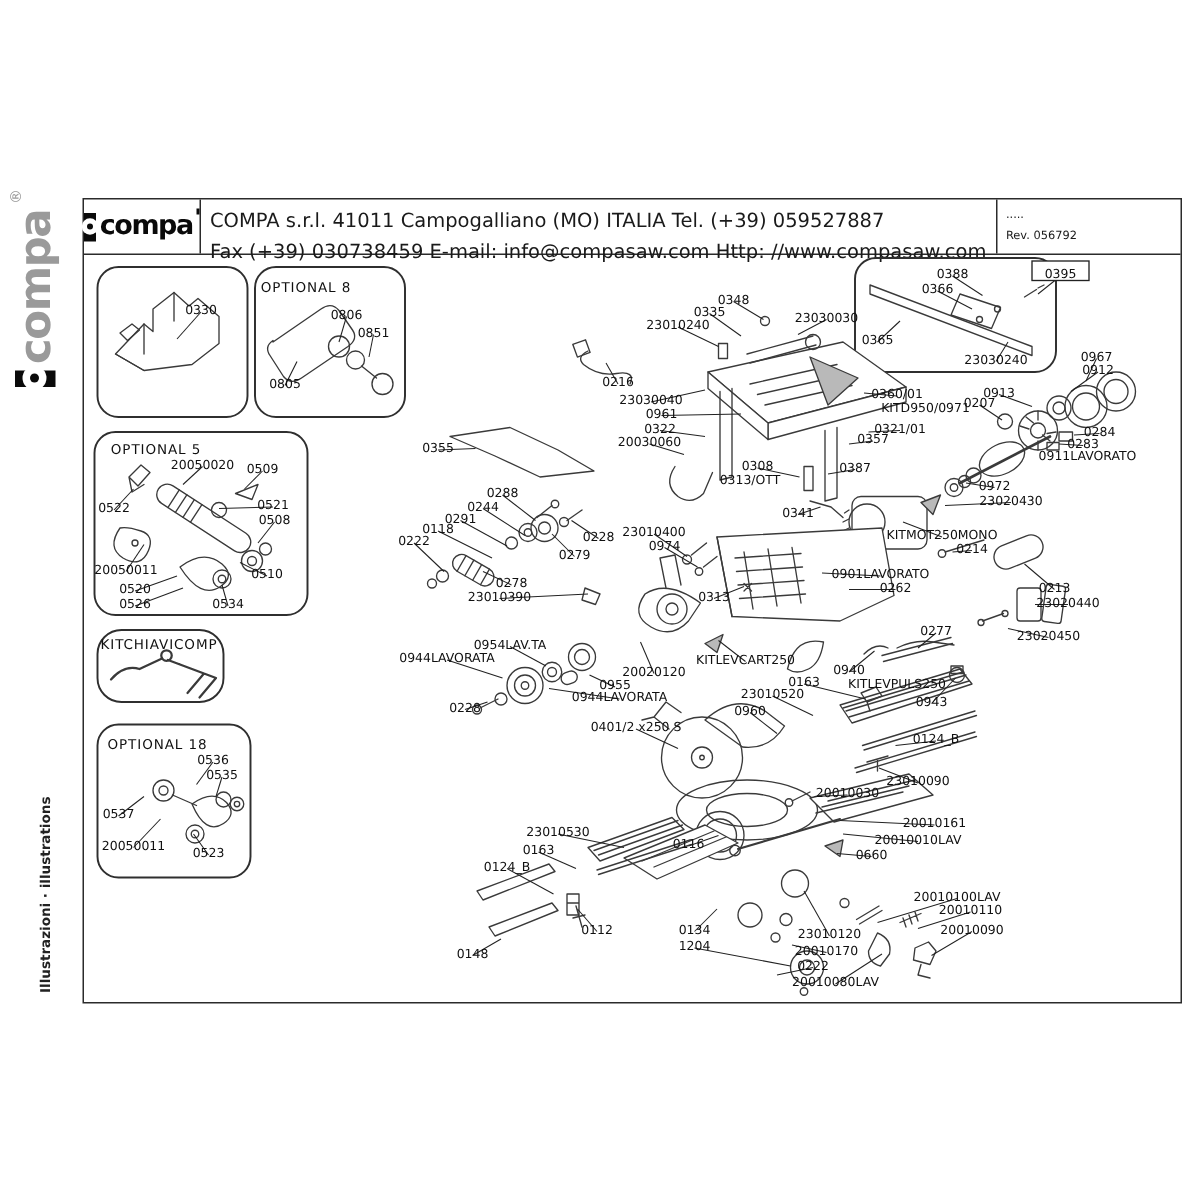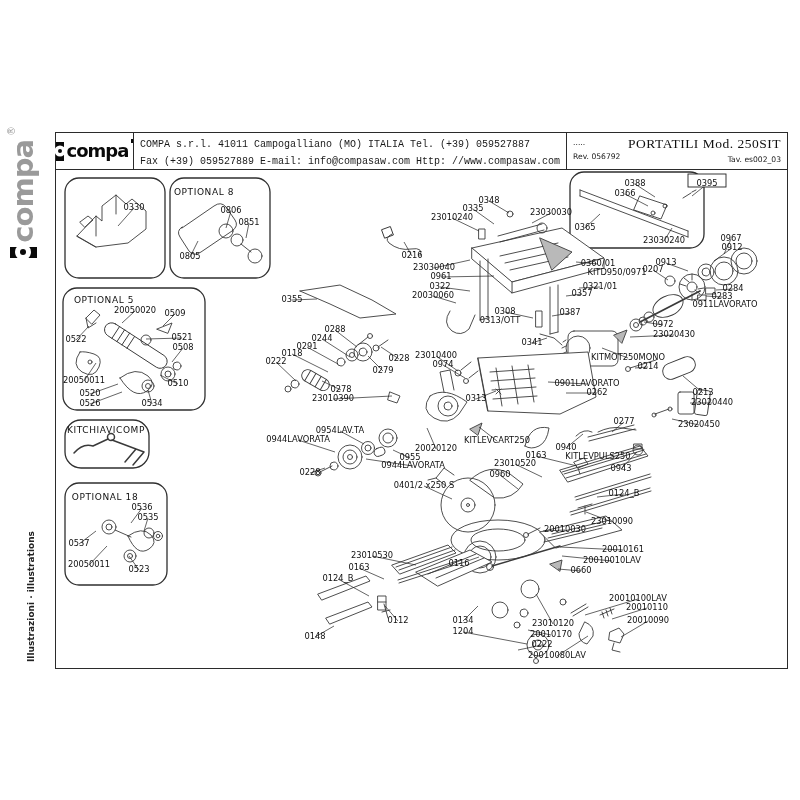--- a/index.html
+++ b/index.html
@@ -27,21 +27,21 @@
                 font-size:9px;font-weight:bold;color:#222;white-space:nowrap;}
   
   .frame{position:absolute;left:55px;top:132px;width:733px;height:537px;
          border:1.4px solid #2b2b2b;box-sizing:border-box;background:#fff;}
   .hdr{display:flex;height:37px;border-bottom:1.4px solid #2b2b2b;box-sizing:border-box;}
   .hdr-logo{width:78px;border-right:1.4px solid #2b2b2b;display:flex;align-items:center;
             justify-content:center;gap:3px;box-sizing:border-box;}
   .hdr-logo .word{font-weight:bold;font-size:18px;letter-spacing:-1px;color:#0a0a0a;line-height:1;}
   .hdr-logo .dot{width:4px;height:4px;background:#0a0a0a;align-self:flex-start;margin-top:6px;}
   .hdr-addr{flex:1;border-right:1.4px solid #2b2b2b;box-sizing:border-box;
-            padding:4px 6px;font-size:10px;line-height:1.65;white-space:nowrap;color:#1a1a1a;font-family:Liberation Mono, monospace;}
+            padding:4px 6px;font-size:13px;line-height:1.65;white-space:nowrap;color:#1a1a1a;}
   .hdr-right{width:268px;box-sizing:border-box;padding:3px 6px;display:flex;
              justify-content:space-between;}
   .hdr-rev{font-size:7.6px;line-height:1.8;color:#1a1a1a;}
   .hdr-title{text-align:right;}
   .hdr-title .big{font-family:"Liberation Serif",serif;font-size:13.5px;letter-spacing:.5px;color:#111;}
   .hdr-title .tav{font-size:7.6px;color:#1a1a1a;margin-top:3px;}
   
   svg.diag{position:absolute;left:55px;top:169px;}
   svg.diag .sk{stroke:#3a3a3a;stroke-width:.9;fill:none;stroke-linejoin:round;stroke-linecap:round;}
   svg.diag .skf{stroke:#3a3a3a;stroke-width:.9;fill:#fff;stroke-linejoin:round;}
@@ -66,30 +66,26 @@
 
   <div class="frame">
     <div class="hdr">
       <div class="hdr-logo">
         <span class="logo-ic small"></span>
         <span class="word">compa</span>
         <span class="dot"></span>
       </div>
       <div class="hdr-addr">
         <div>COMPA s.r.l. 41011 Campogalliano (MO) ITALIA Tel. (+39) 059527887</div>
-        <div>Fax (+39) 059527889 E-mail: info@compasaw.com Http: //www.compasaw.com</div>
+        <div>Fax (+39) 030738459 E-mail: info@compasaw.com Http: //www.compasaw.com</div>
       </div>
       <div class="hdr-right">
         <div class="hdr-rev">
           <div>.....</div>
           <div>Rev. 056792</div>
-        </div>
-        <div class="hdr-title">
-          <div class="big">PORTATILI Mod. 250SIT</div>
-          <div class="tav">Tav. es002_03</div>
         </div>
       </div>
     </div>
   </div>
 
   <svg class="diag" width="733" height="501" viewBox="55 169 733 501">
 
     <g>
       <rect class="box" x="65" y="178" width="100" height="100" rx="14"></rect>
       <rect class="box" x="170" y="178" width="100" height="100" rx="14"></rect>

